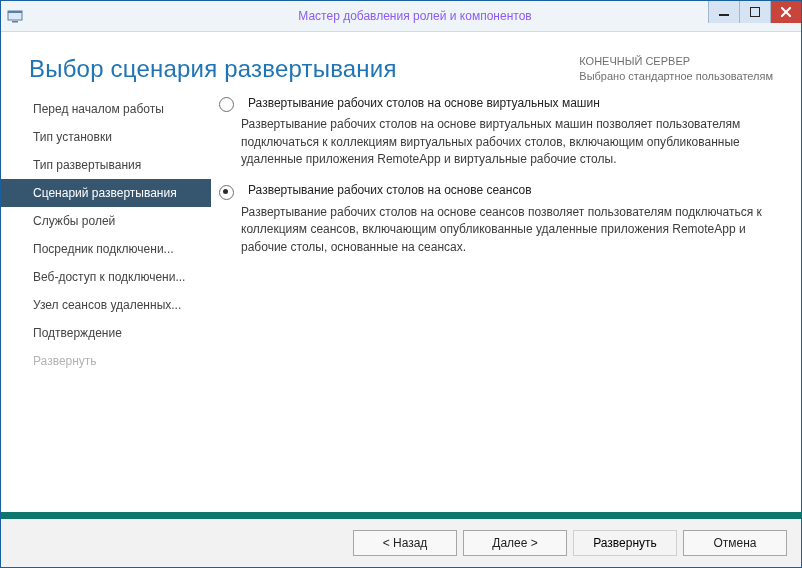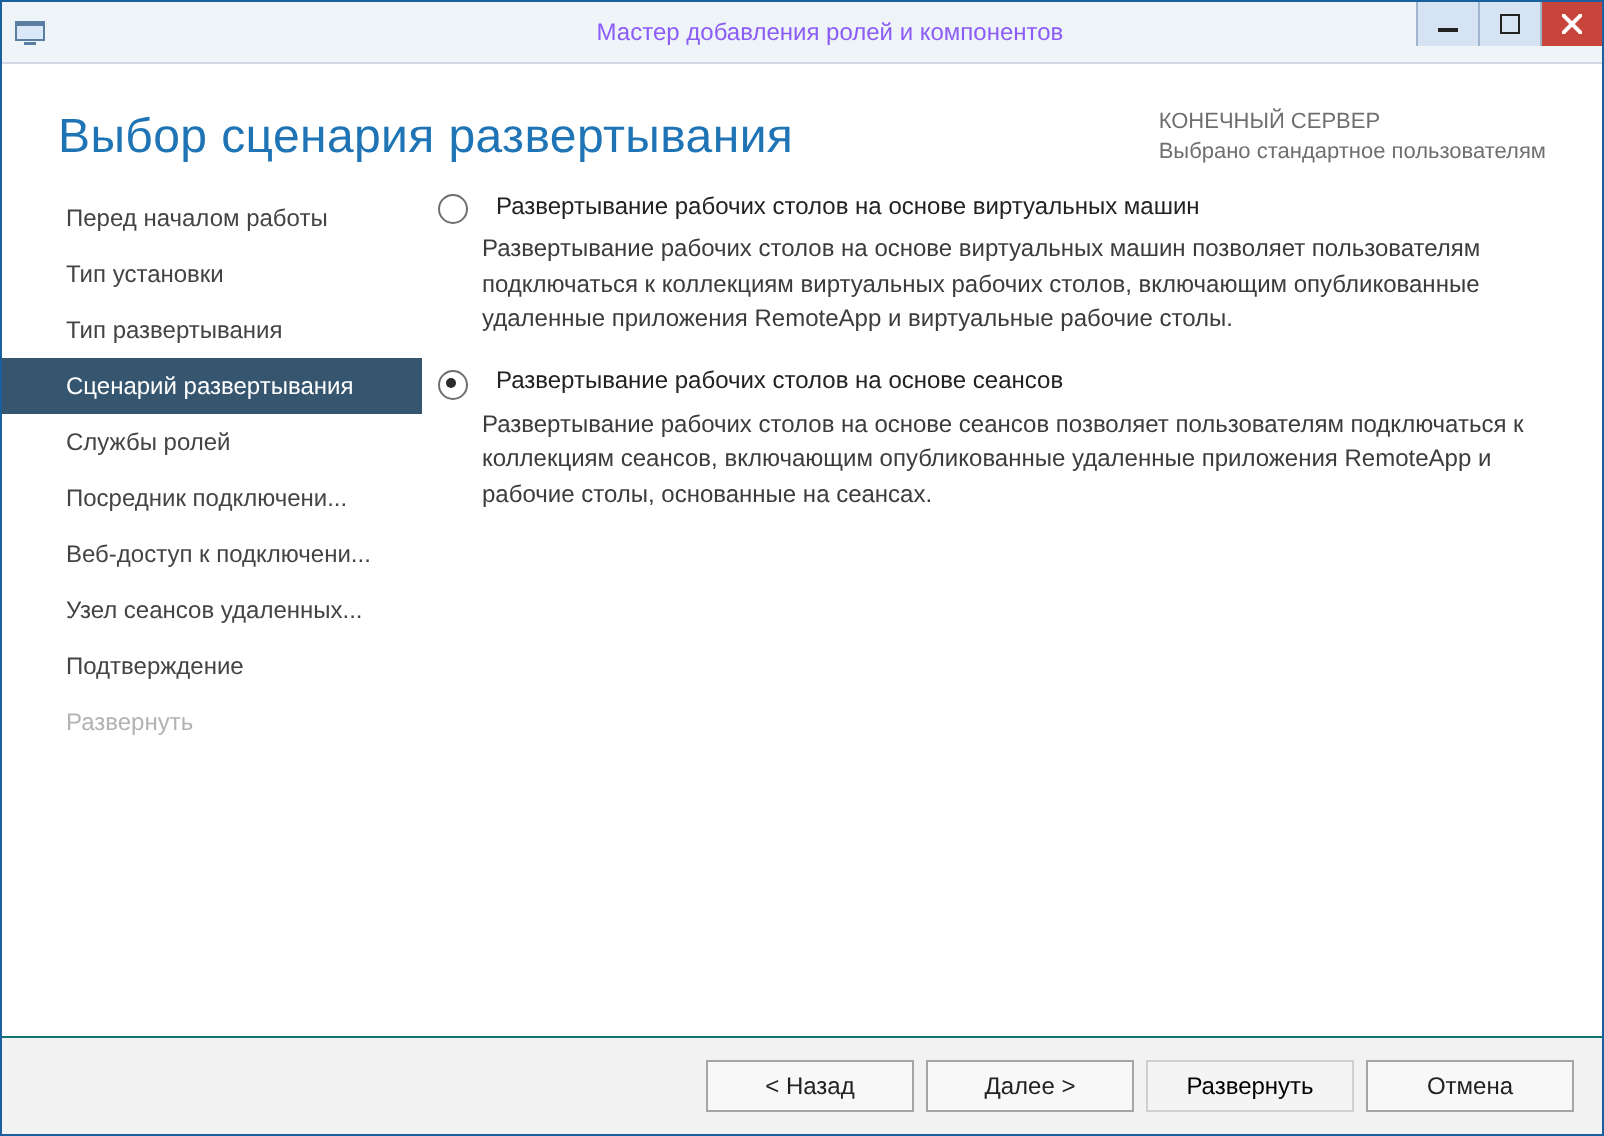--- a/index.html
+++ b/index.html
@@ -21,21 +21,21 @@
   .nav-item.disabled{color:#b3b3b3}
   .content{flex:1;padding:0 22px 0 8px;box-sizing:border-box;font-size:12px;color:#333;line-height:1.45}
   .intro{margin:0 0 14px 0}
   .option{margin-bottom:14px}
   .option-head{display:flex;align-items:flex-end;gap:14px;margin-bottom:4px}
   .option-head .radio{margin-top:1px;flex:none}
   .option-title{font-size:12px;color:#222}
   .option-desc{margin-left:22px;color:#3c3c3c}
   .radio{width:13px;height:13px;border:1px solid #6f6f6f;border-radius:50%;display:inline-block;position:relative;background:#fff}
   .radio.selected::after{content:"";position:absolute;left:3px;top:3px;width:5px;height:5px;border-radius:50%;background:#2b2b2b}
-  .footer{position:absolute;left:0;right:0;bottom:0;height:48px;border-top:1px solid #0f766e;background:#f2f2f2;display:flex;align-items:center;justify-content:flex-end;padding:0 14px;gap:6px}
+  .footer{position:absolute;left:0;right:0;bottom:0;height:48px;border-top:7px solid #0f766e;background:#f2f2f2;display:flex;align-items:center;justify-content:flex-end;padding:0 14px;gap:6px}
   .btn{height:24px;min-width:78px;padding:0 12px;border:1px solid #a6a6a6;background:#f8f8f8;font-size:12px;color:#222;display:flex;align-items:center;justify-content:center}
   .btn.disabled{color:#000000;border-color:#cfcfcf;background:#f4f4f4}
 </style>
 </head>
 <body>
 
 <div class="window">
 
   <div class="titlebar">
     <span class="icon">

